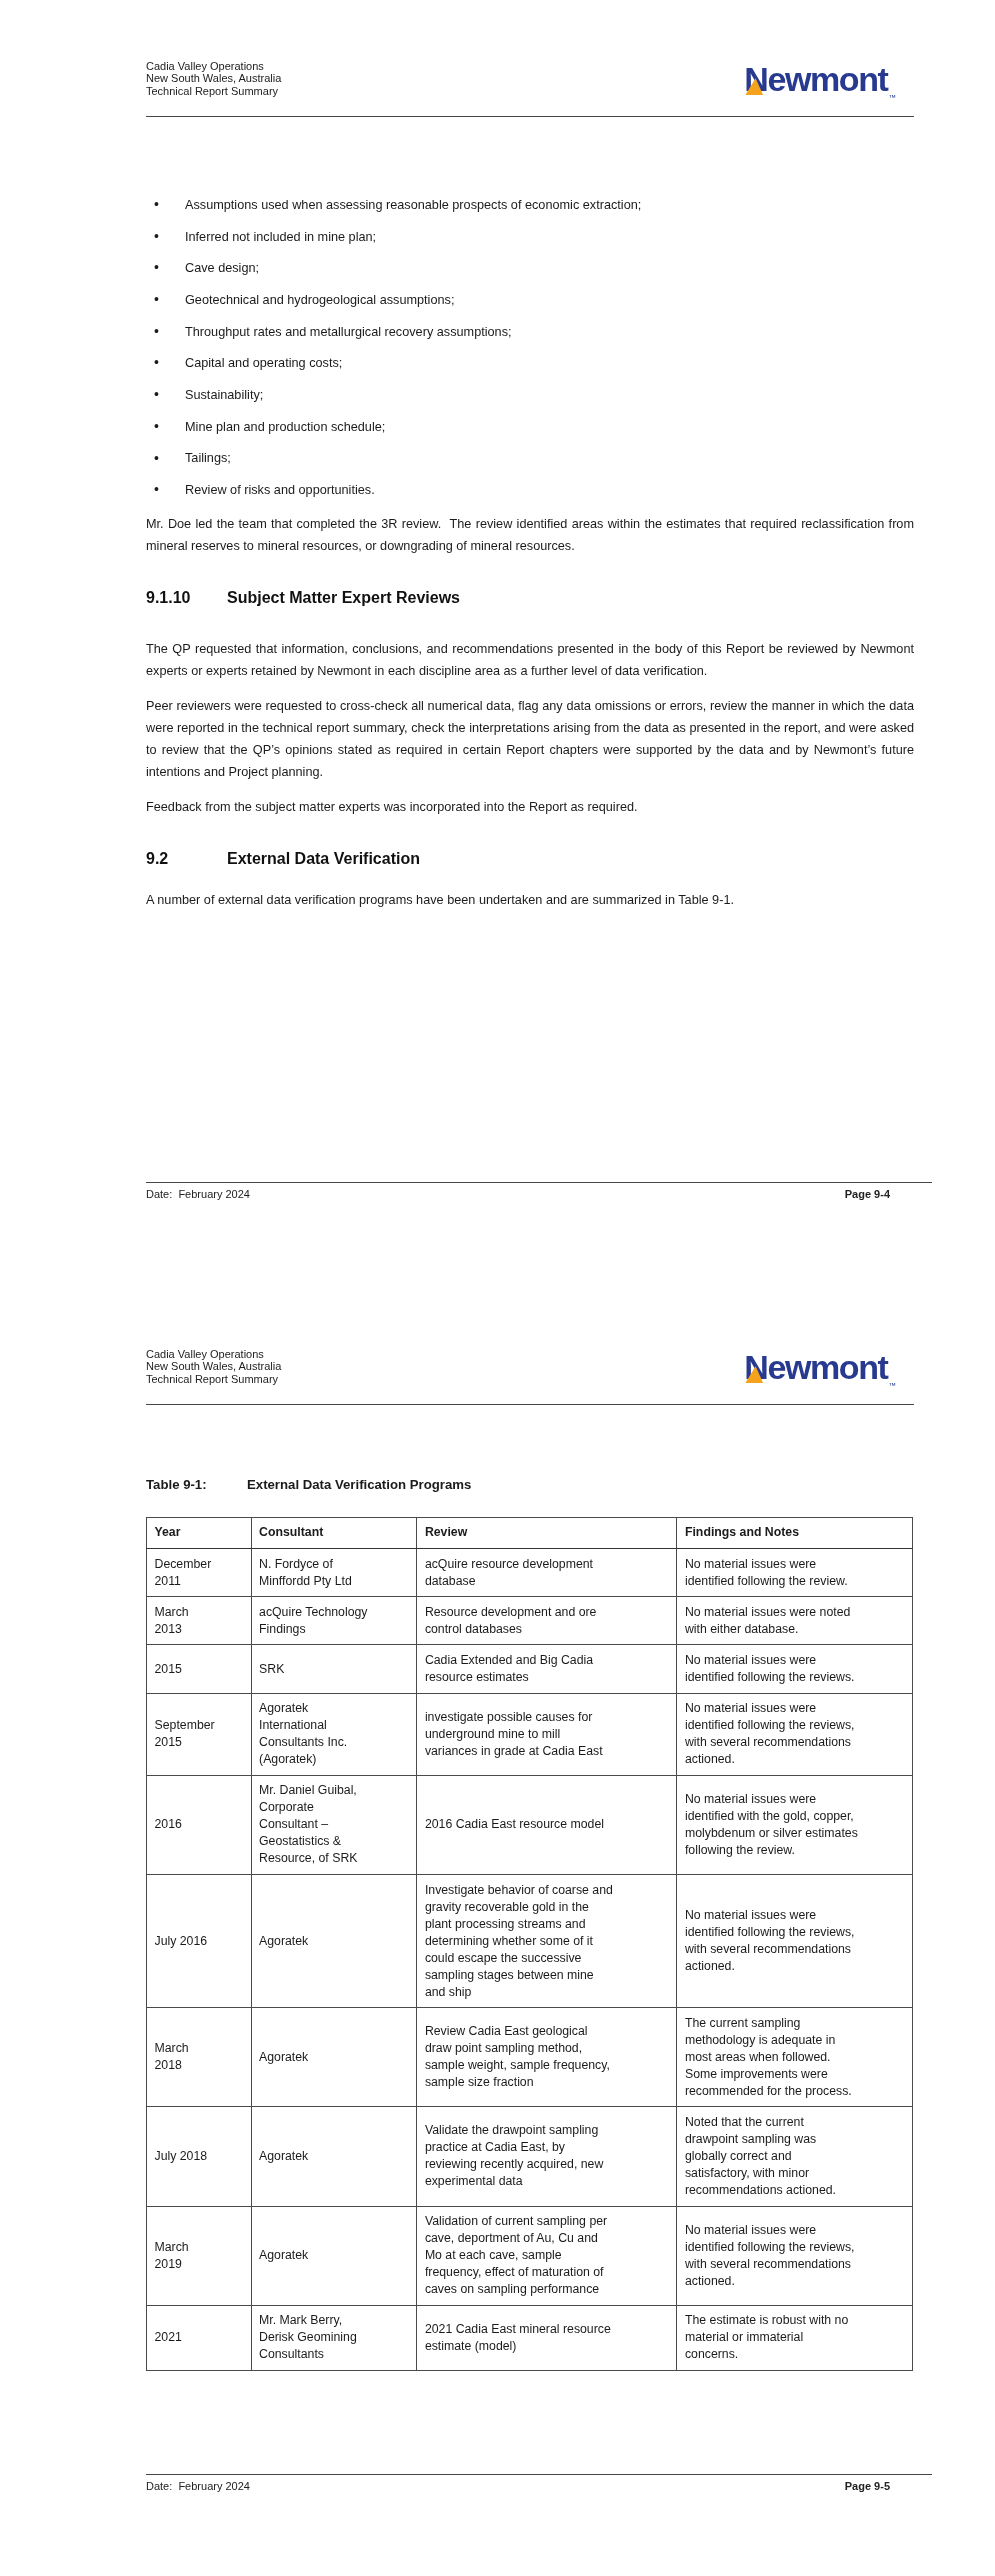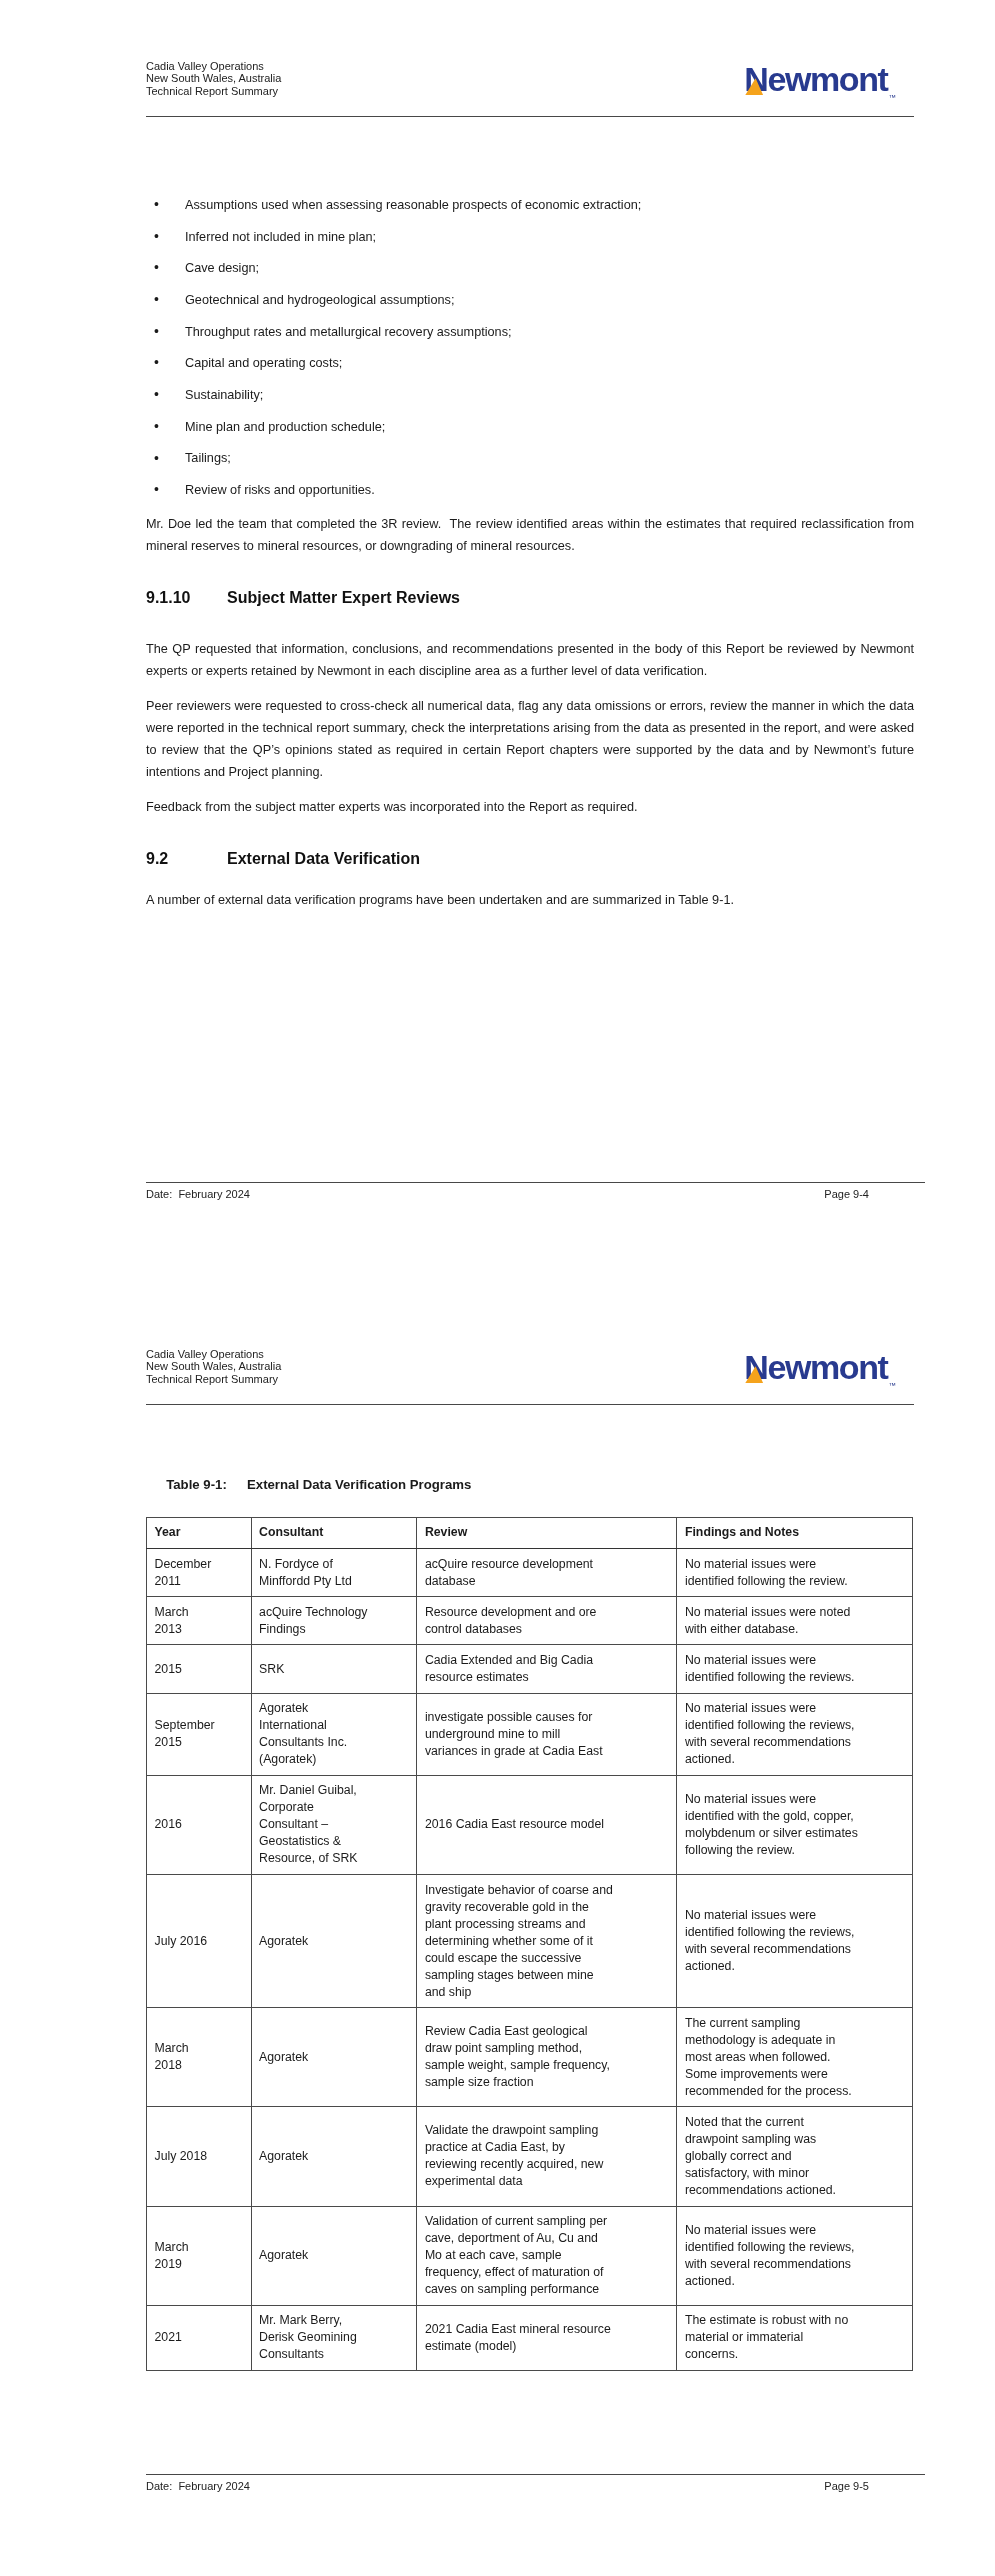--- a/index.html
+++ b/index.html
@@ -48,31 +48,31 @@
   }
   p.first-after-list { margin-top:9.4px; }
   h2.section {
     font-size:16px; font-weight:bold; color:#111;
     display:flex; margin-top:28px;
   }
   h2.section .sec-num { width:81px; flex:0 0 81px; }
   h2.section.big-gap { margin-top:32px; }
   
   .page-footer {
-    position:absolute; left:146px; right:70px;
+    position:absolute; left:146px; right:63px;
     border-top:1.9px solid #474747;
     font-size:11px; color:#222;
     display:flex; justify-content:space-between;
     padding-top:4.7px;
   }
-  .page-footer .pg-num { margin-right:56px; }
+  .page-footer .pg-num { margin-right:42px;font-weight:bold; }
   .footer-p1 { top:1182px; }
   .footer-p2 { top:1186px; }
   
-  .table-title { display:flex; font-size:13.2px; font-weight:bold; margin-top:72px;text-align:center; }
+  .table-title { display:flex; font-size:13.2px; font-weight:bold; margin-top:72px; }
   .table-title .tt-label { width:101px; flex:0 0 101px; }
   table.vtable {
     border-collapse:collapse; margin-top:25.5px; width:767px;
     font-size:12.3px; line-height:17px; table-layout:fixed;
   }
   table.vtable th, table.vtable td {
     border:0.9px solid #4a4a4a; vertical-align:middle;
     padding:6.6px 7.5px; text-align:left; white-space:pre-line;
   }
   table.vtable { border:1.9px solid #333;margin-top:25px; }

